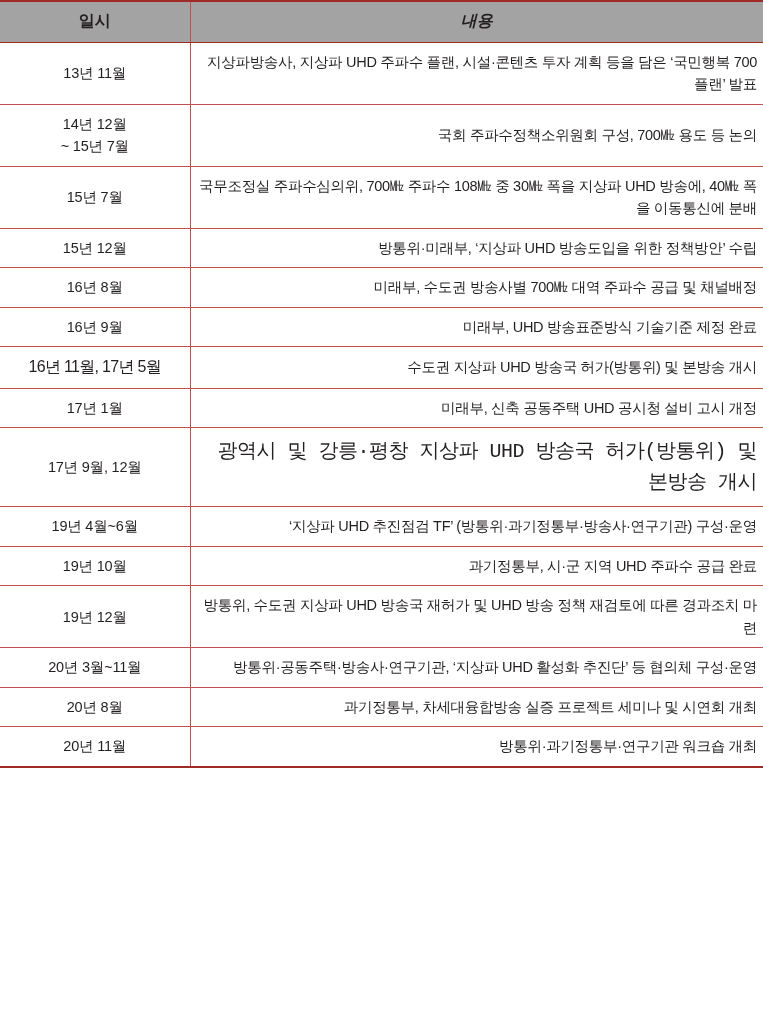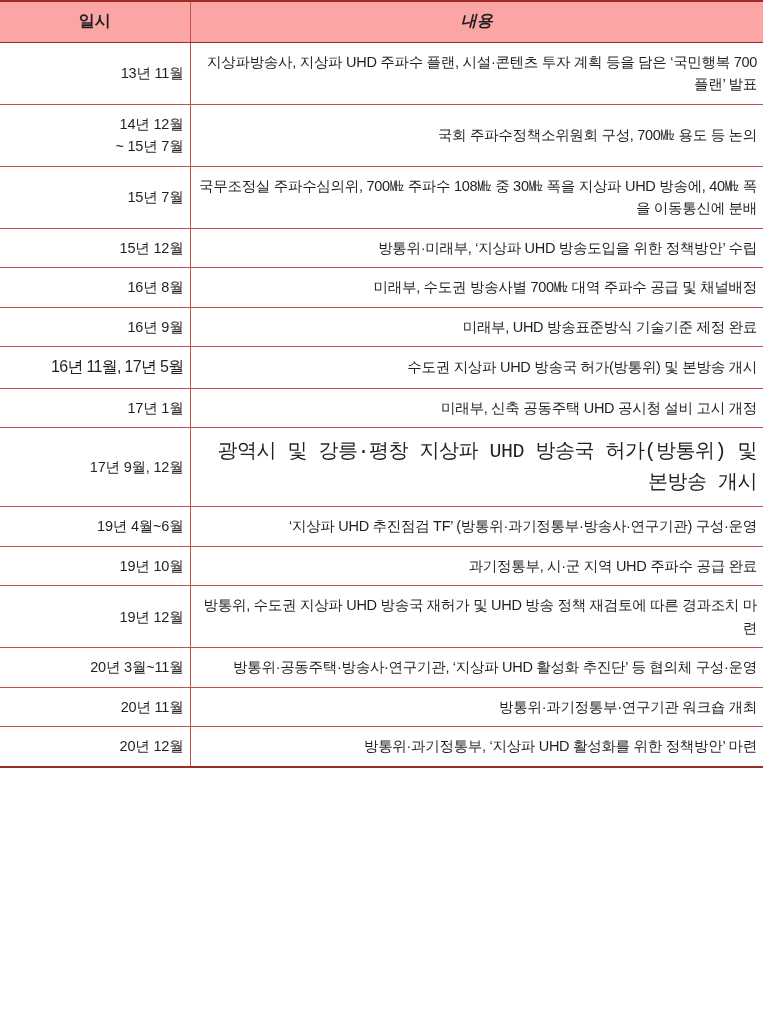--- a/index.html
+++ b/index.html
@@ -21,21 +21,21 @@
   }
   table.history-table {
     width: 763px;
     border-collapse: collapse;
     table-layout: fixed;
   }
   table.history-table col.col-date { width: 190px; }
   table.history-table col.col-content { width: 573px; }
 
   table.history-table thead th {
-    background: #fca5a5;
+    background: #a3a3a3;
     color: #231f20;
     font-size: 16px;
     font-weight: bold;
     text-align: center;
     padding: 9px 4px 10px 4px;
     border-top: 2.5px solid #9e2b25;
     border-bottom: 1.6px solid #9e2b25;
     border-right: 1.2px solid #c0504d;
   }
   table.history-table thead th:last-child {
@@ -48,21 +48,21 @@
     font-size: 14.5px;
     line-height: 1.55;
     vertical-align: middle;
     padding: 8px 6px;
     box-sizing: border-box;
   }
   table.history-table tbody tr:last-child td {
     border-bottom: 2.2px solid #9e2b25;
   }
   td.date-cell {
-    text-align: right;
+    text-align: center;
     border-right: 1.2px solid #c0504d;
     white-space: pre-line;
     font-size: 14.5px;
     letter-spacing: -0.2px;
   }
   td.content-cell {
     text-align: right;
     padding-left: 12px;
     padding-right: 10px;
     letter-spacing: -0.3px;
@@ -140,22 +140,22 @@
       </tr>
       <tr>
         <td class="date-cell">19년 12월</td>
         <td class="content-cell">방통위, 수도권 지상파 UHD 방송국 재허가 및 UHD 방송 정책 재검토에 따른 경과조치 마련</td>
       </tr>
       <tr>
         <td class="date-cell">20년 3월~11월</td>
         <td class="content-cell">방통위·공동주택·방송사·연구기관, ‘지상파 UHD 활성화 추진단’ 등 협의체 구성·운영</td>
       </tr>
       <tr>
+        <td class="date-cell">20년 8월</td>
+        <td class="content-cell">과기정통부, 차세대융합방송 실증 프로젝트 세미나 및 시연회 개최</td>
+      </tr>
+      <tr>
         <td class="date-cell">20년 11월</td>
         <td class="content-cell">방통위·과기정통부·연구기관 워크숍 개최</td>
-      </tr>
-      <tr>
-        <td class="date-cell">20년 12월</td>
-        <td class="content-cell">방통위·과기정통부, ‘지상파 UHD 활성화를 위한 정책방안’ 마련</td>
       </tr>
     </tbody>
   </table>
 </div>
 
 </body></html>

